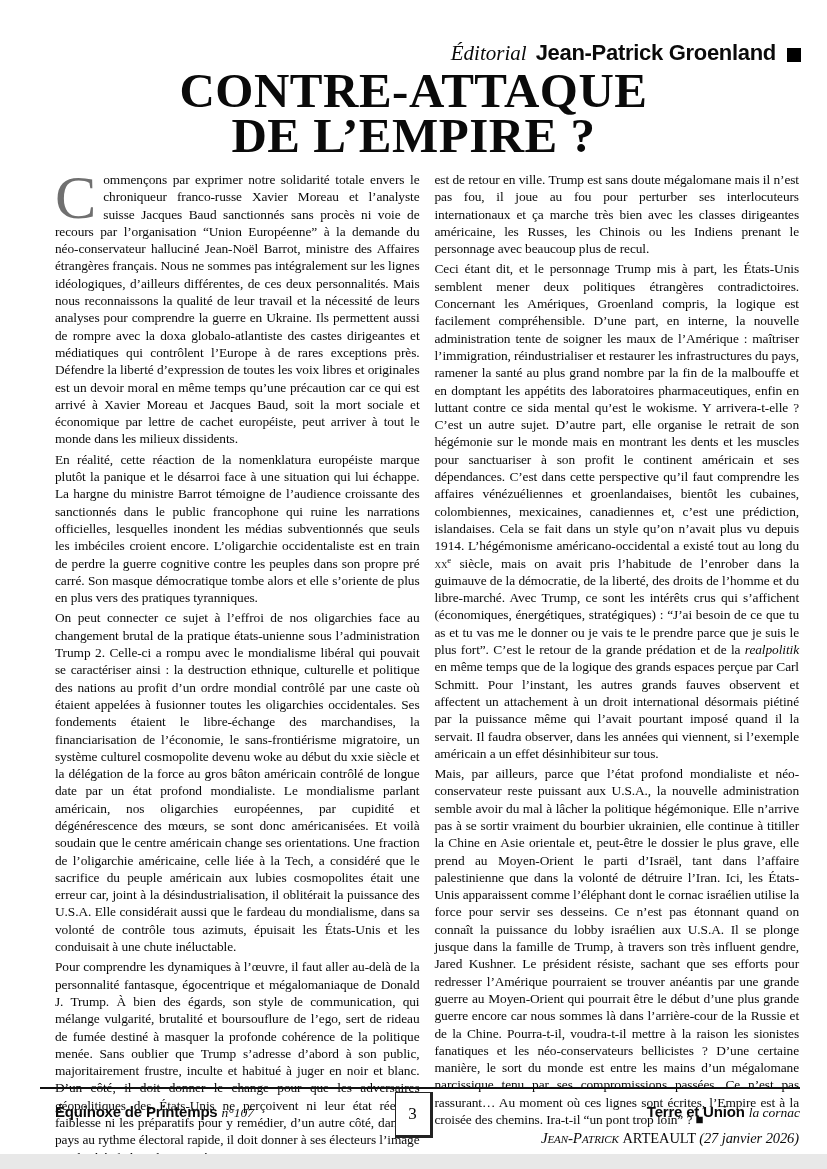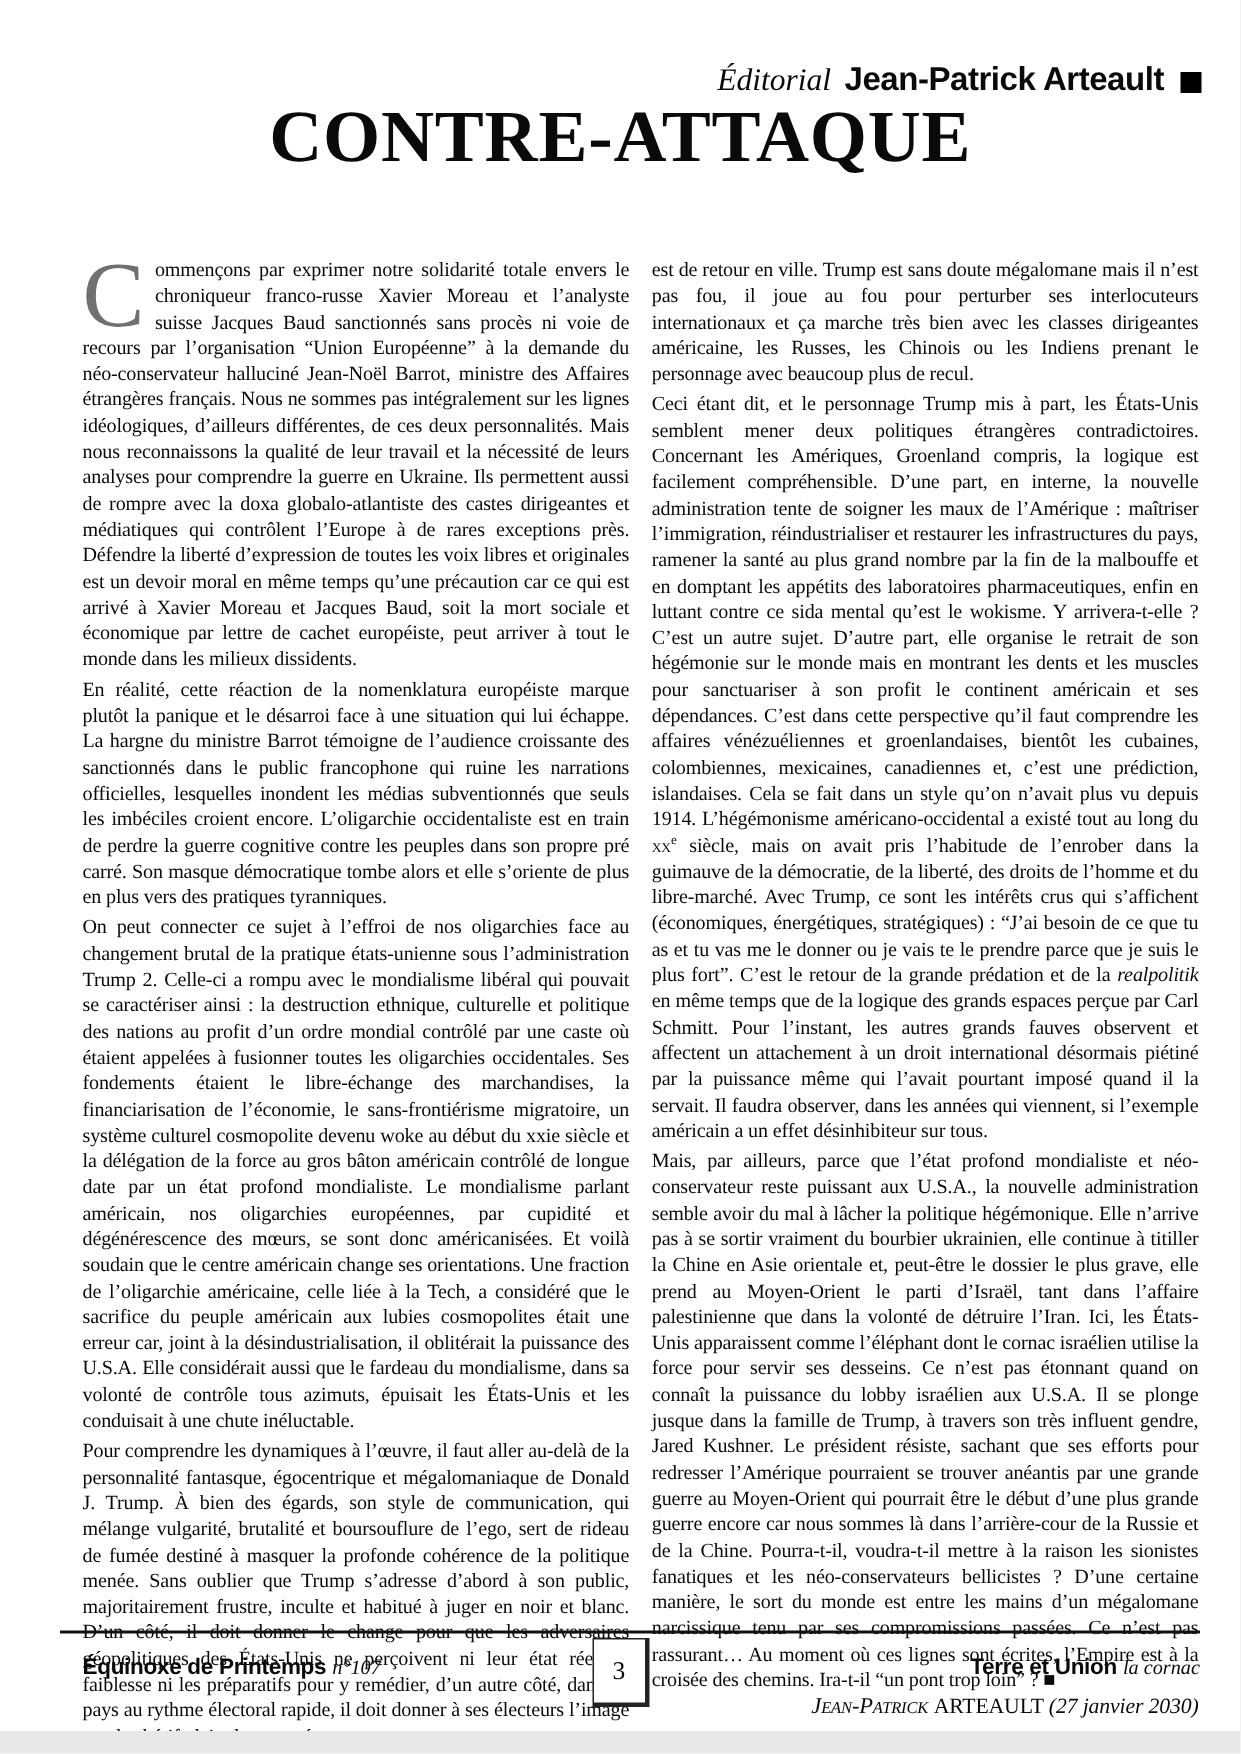--- a/index.html
+++ b/index.html
@@ -103,42 +103,43 @@
     font-size:17px;
   }
 </style>
 </head>
 <body>
 
 <div class="page">
 
   <div class="ed-header">
     <span class="ed-label">Éditorial</span>
-    <span class="ed-author">Jean-Patrick Arteault</span>
+    <span class="ed-author">Jean-Patrick Groenland</span>
     <span class="ed-square"></span>
   </div>
 
   <h1 class="title">
     <span>CONTRE-ATTAQUE</span><br>
+    <span>DE L’EMPIRE ?</span>
   </h1>
 
   <div class="columns">
     <div class="col">
         <p class="para"><span class="seg-dropcap">C</span><span>ommençons par exprimer notre solidarité totale envers le chroniqueur franco-russe Xavier Moreau et l’analyste suisse Jacques Baud sanctionnés sans procès ni voie de recours par l’organisation “Union Européenne” à la demande du néo-conservateur halluciné Jean-Noël Barrot, ministre des Affaires étrangères français. Nous ne sommes pas intégralement sur les lignes idéologiques, d’ailleurs différentes, de ces deux personnalités. Mais nous reconnaissons la qualité de leur travail et la nécessité de leurs analyses pour comprendre la guerre en Ukraine. Ils permettent aussi de rompre avec la doxa globalo-atlantiste des castes dirigeantes et médiatiques qui contrôlent l’Europe à de rares exceptions près. Défendre la liberté d’expression de toutes les voix libres et originales est un devoir moral en même temps qu’une précaution car ce qui est arrivé à Xavier Moreau et Jacques Baud, soit la mort sociale et économique par lettre de cachet européiste, peut arriver à tout le monde dans les milieux dissidents.</span></p>
         <p class="para"><span>En réalité, cette réaction de la nomenklatura européiste marque plutôt la panique et le désarroi face à une situation qui lui échappe. La hargne du ministre Barrot témoigne de l’audience croissante des sanctionnés dans le public francophone qui ruine les narrations officielles, lesquelles inondent les médias subventionnés que seuls les imbéciles croient encore. L’oligarchie occidentaliste est en train de perdre la guerre cognitive contre les peuples dans son propre pré carré. Son masque démocratique tombe alors et elle s’oriente de plus en plus vers des pratiques tyranniques.</span></p>
         <p class="para"><span>On peut connecter ce sujet à l’effroi de nos oligarchies face au changement brutal de la pratique états-unienne sous l’administration Trump 2. Celle-ci a rompu avec le mondialisme libéral qui pouvait se caractériser ainsi : la destruction ethnique, culturelle et politique des nations au profit d’un ordre mondial contrôlé par une caste où étaient appelées à fusionner toutes les oligarchies occidentales. Ses fondements étaient le libre-échange des marchandises, la financiarisation de l’économie, le sans-frontiérisme migratoire, un système culturel cosmopolite devenu woke au début du xxie siècle et la délégation de la force au gros bâton américain contrôlé de longue date par un état profond mondialiste. Le mondialisme parlant américain, nos oligarchies européennes, par cupidité et dégénérescence des mœurs, se sont donc américanisées. Et voilà soudain que le centre américain change ses orientations. Une fraction de l’oligarchie américaine, celle liée à la Tech, a considéré que le sacrifice du peuple américain aux lubies cosmopolites était une erreur car, joint à la désindustrialisation, il oblitérait la puissance des U.S.A. Elle considérait aussi que le fardeau du mondialisme, dans sa volonté de contrôle tous azimuts, épuisait les États-Unis et les conduisait à une chute inéluctable.</span></p>
         <p class="para"><span>Pour comprendre les dynamiques à l’œuvre, il faut aller au-delà de la personnalité fantasque, égocentrique et mégalomaniaque de Donald J. Trump. À bien des égards, son style de communication, qui mélange vulgarité, brutalité et boursouflure de l’ego, sert de rideau de fumée destiné à masquer la profonde cohérence de la politique menée. Sans oublier que Trump s’adresse d’abord à son public, majoritairement frustre, inculte et habitué à juger en noir et blanc. D’un côté, il doit donner le change pour que les adversaires géopolitiques des États-Unis ne perçoivent ni leur état réel de faiblesse ni les préparatifs pour y remédier, d’un autre côté, dans un pays au rythme électoral rapide, il doit donner à ses électeurs l’image que le shérif plein de testostérone</span></p>
       </div>
     <div class="col">
       <div>
           <p class="para"><span>est de retour en ville. Trump est sans doute mégalomane mais il n’est pas fou, il joue au fou pour perturber ses interlocuteurs internationaux et ça marche très bien avec les classes dirigeantes américaine, les Russes, les Chinois ou les Indiens prenant le personnage avec beaucoup plus de recul.</span></p>
           <p class="para"><span>Ceci étant dit, et le personnage Trump mis à part, les États-Unis semblent mener deux politiques étrangères contradictoires. Concernant les Amériques, Groenland compris, la logique est facilement compréhensible. D’une part, en interne, la nouvelle administration tente de soigner les maux de l’Amérique : maîtriser l’immigration, réindustrialiser et restaurer les infrastructures du pays, ramener la santé au plus grand nombre par la fin de la malbouffe et en domptant les appétits des laboratoires pharmaceutiques, enfin en luttant contre ce sida mental qu’est le wokisme. Y arrivera-t-elle ? C’est un autre sujet. D’autre part, elle organise le retrait de son hégémonie sur le monde mais en montrant les dents et les muscles pour sanctuariser à son profit le continent américain et ses dépendances. C’est dans cette perspective qu’il faut comprendre les affaires vénézuéliennes et groenlandaises, bientôt les cubaines, colombiennes, mexicaines, canadiennes et, c’est une prédiction, islandaises. Cela se fait dans un style qu’on n’avait plus vu depuis 1914. L’hégémonisme américano-occidental a existé tout au long du </span><span class="seg-sc">xx</span><span class="seg-sup">e</span><span> siècle, mais on avait pris l’habitude de l’enrober dans la guimauve de la démocratie, de la liberté, des droits de l’homme et du libre-marché. Avec Trump, ce sont les intérêts crus qui s’affichent (économiques, énergétiques, stratégiques) : “J’ai besoin de ce que tu as et tu vas me le donner ou je vais te le prendre parce que je suis le plus fort”. C’est le retour de la grande prédation et de la </span><span class="seg-i">realpolitik</span><span> en même temps que de la logique des grands espaces perçue par Carl Schmitt. Pour l’instant, les autres grands fauves observent et affectent un attachement à un droit international désormais piétiné par la puissance même qui l’avait pourtant imposé quand il la servait. Il faudra observer, dans les années qui viennent, si l’exemple américain a un effet désinhibiteur sur tous.</span></p>
           <p class="para"><span>Mais, par ailleurs, parce que l’état profond mondialiste et néo-conservateur reste puissant aux U.S.A., la nouvelle administration semble avoir du mal à lâcher la politique hégémonique. Elle n’arrive pas à se sortir vraiment du bourbier ukrainien, elle continue à titiller la Chine en Asie orientale et, peut-être le dossier le plus grave, elle prend au Moyen-Orient le parti d’Israël, tant dans l’affaire palestinienne que dans la volonté de détruire l’Iran. Ici, les États-Unis apparaissent comme l’éléphant dont le cornac israélien utilise la force pour servir ses desseins. Ce n’est pas étonnant quand on connaît la puissance du lobby israélien aux U.S.A. Il se plonge jusque dans la famille de Trump, à travers son très influent gendre, Jared Kushner. Le président résiste, sachant que ses efforts pour redresser l’Amérique pourraient se trouver anéantis par une grande guerre au Moyen-Orient qui pourrait être le début d’une plus grande guerre encore car nous sommes là dans l’arrière-cour de la Russie et de la Chine. Pourra-t-il, voudra-t-il mettre à la raison les sionistes fanatiques et les néo-conservateurs bellicistes ? D’une certaine manière, le sort du monde est entre les mains d’un mégalomane narcissique tenu par ses compromissions passées. Ce n’est pas rassurant… Au moment où ces lignes sont écrites, l’Empire est à la croisée des chemins. Ira-t-il “un pont trop loin” ? ■</span></p>
         </div>
-      <div class="signature"><span class="seg-sc">Jean-Patrick </span><span>ARTEAULT </span><span class="seg-i">(27 janvier 2030)</span></div>
+      <div class="signature"><span class="seg-sc">Jean-Patrick </span><span>ARTEAULT </span><span class="seg-i">(27 janvier 2026)</span></div>
       <div class="postscript"><span class="seg-b">PS :</span><span> Chers lecteurs, au moment où vous aurez ce numéro en main, cet éditorial sera peut-être obsolète, tant les choses bougent vite. Nous espérons seulement que vous pourrez avoir ce numéro en main. Cela voudra dire que la catastrophe totalitaire ou nucléaire ne se sera pas (encore ?) produite.</span></div>
     </div>
   </div>
 
   <div class="footer-rule"></div>
 
   <div class="footer">
     <div>
       <span class="f-bold">Équinoxe de Printemps</span>
       <span class="f-italic">n°107</span>

